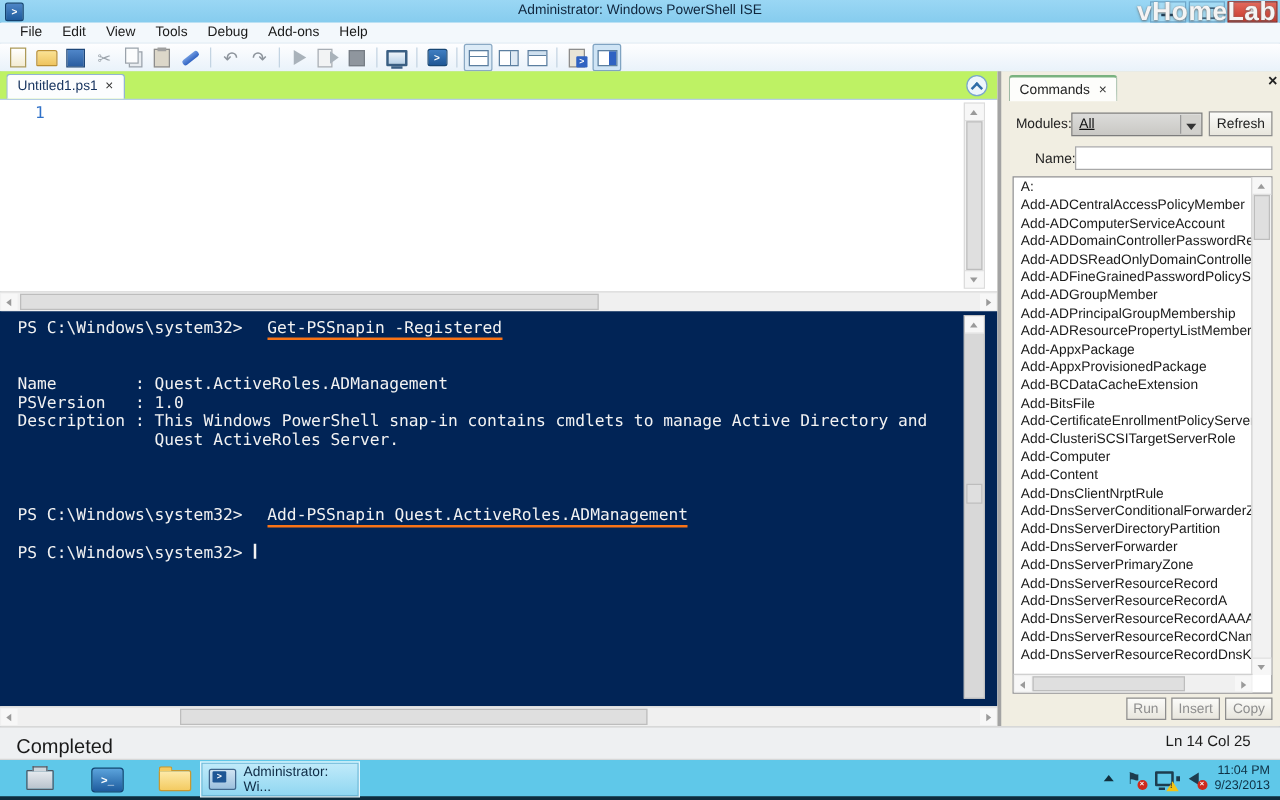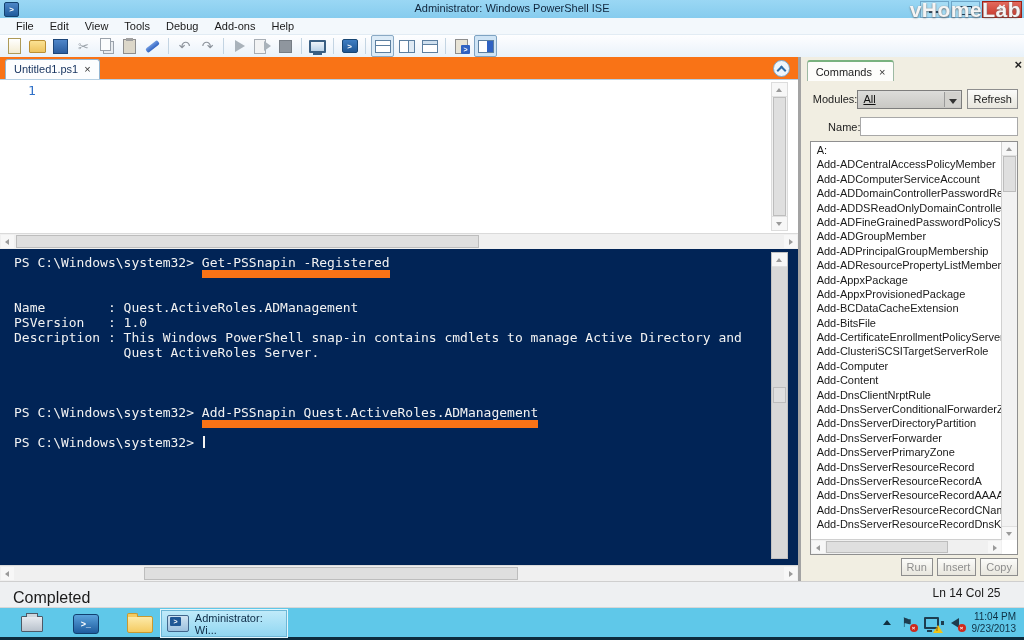--- a/index.html
+++ b/index.html
@@ -56,21 +56,21 @@
   .ic-layout-script-max-icon::before{content:"";width:14px;height:11px;border:1px solid #5c7fa0;background:linear-gradient(#cfe0ef 0 3px,#5c7fa0 3px 4px,#fff 4px);}
   .ic-show-script-pane-icon::before{content:"";width:11px;height:13px;background:#e8e4d6;border:1px solid #8d8d8d;}
   .ic-show-script-pane-icon::after{content:">";position:absolute;bottom:2px;right:2px;width:9px;height:9px;background:#2f62c2;color:#fff;font-size:7px;font-weight:bold;display:flex;align-items:center;justify-content:center;border-radius:1px;}
   .ic-show-command-addon-icon{border:1px solid #7fa3c2;background:#cfe4f5;}
   .ic-show-command-addon-icon::before{content:"";width:14px;height:11px;border:1px solid #5c7fa0;background:linear-gradient(90deg,#fff 0 8px,#2f62c2 8px);}
 
   
   .main{position:absolute;left:0;top:57px;width:1024px;height:524px;display:flex;}
   .left-col{width:800px;display:flex;flex-direction:column;}
 
-  .tabstrip{position:relative;height:22px;background:#f97316;border-bottom:1px solid #b5cfe3;}
+  .tabstrip{position:relative;height:22px;background:#bef264;border-bottom:1px solid #b5cfe3;}
   .tab{position:absolute;left:5px;bottom:0;height:19px;display:inline-flex;align-items:center;gap:6px;
        background:#fcfdfe;border:1px solid #93b5d1;border-bottom:none;border-radius:3px 3px 0 0;
        padding:0 8px;font-size:11px;color:#15325e;}
   .tab-close{font-size:11px;color:#333;line-height:10px;}
   .collapse-btn{position:absolute;right:8px;top:3px;width:15px;height:15px;border-radius:50%;
         border:1px solid #7aa7cc;background:#eef6fc;}
   .collapse-btn::after{content:"";position:absolute;left:4px;top:6px;width:5px;height:5px;
         border-top:2px solid #2e6da8;border-right:2px solid #2e6da8;transform:rotate(-45deg);}
 
   .editor{position:relative;height:154px;background:#fff;}
@@ -88,21 +88,21 @@
   .hscroll .harr{position:absolute;top:1px;bottom:1px;width:13px;background:#f7f7f7;}
   .hscroll .harr.left{left:1px;}
   .hscroll .harr.right{right:1px;}
   .hscroll .harr.left::after{content:"";position:absolute;top:4px;left:4px;border-top:3px solid transparent;border-bottom:3px solid transparent;border-right:4px solid #9a9a9a;}
   .hscroll .harr.right::after{content:"";position:absolute;top:4px;left:5px;border-top:3px solid transparent;border-bottom:3px solid transparent;border-left:4px solid #9a9a9a;}
   .hthumb{position:absolute;top:1px;bottom:1px;background:#dfdfdf;border:1px solid #bdbdbd;}
 
   .console{position:relative;height:318px;background:#012456;overflow:hidden;}
   .console-text{padding:6px 0 0 14px;font-family:"DejaVu Sans Mono",monospace;font-size:13px;color:#f2f2f2;}
   .cline{height:15px;line-height:15px;white-space:pre;}
-  .uline{border-bottom:8px solid #f97316;}
+  .uline{border-bottom:2px solid #f97316;margin-left:12px;}
   .cursor{display:inline-block;width:2px;height:12px;background:#f2f2f2;margin-left:1px;vertical-align:-1px;}
   .console .vscroll{top:3px;bottom:6px;background:#d8d8d8;border-color:#c2c2c2;}
 
   
   .right-panel{position:relative;width:224px;background:#f1eee2;border-left:3px solid #a3a3a3;font-size:11px;color:#333;}
   .panel-tabs{position:absolute;left:6px;right:4px;top:2px;height:22px;}
   .ptab{position:absolute;left:0;bottom:0;height:19px;display:inline-flex;align-items:center;gap:7px;
         background:#fdfdfb;border:1px solid #9db9a3;border-top:2px solid #79b27f;border-bottom:none;
         border-radius:3px 3px 0 0;padding:0 8px;color:#222;}
   .panel-close{position:absolute;right:2px;top:2px;font-size:13px;font-weight:bold;color:#222;line-height:12px;}

